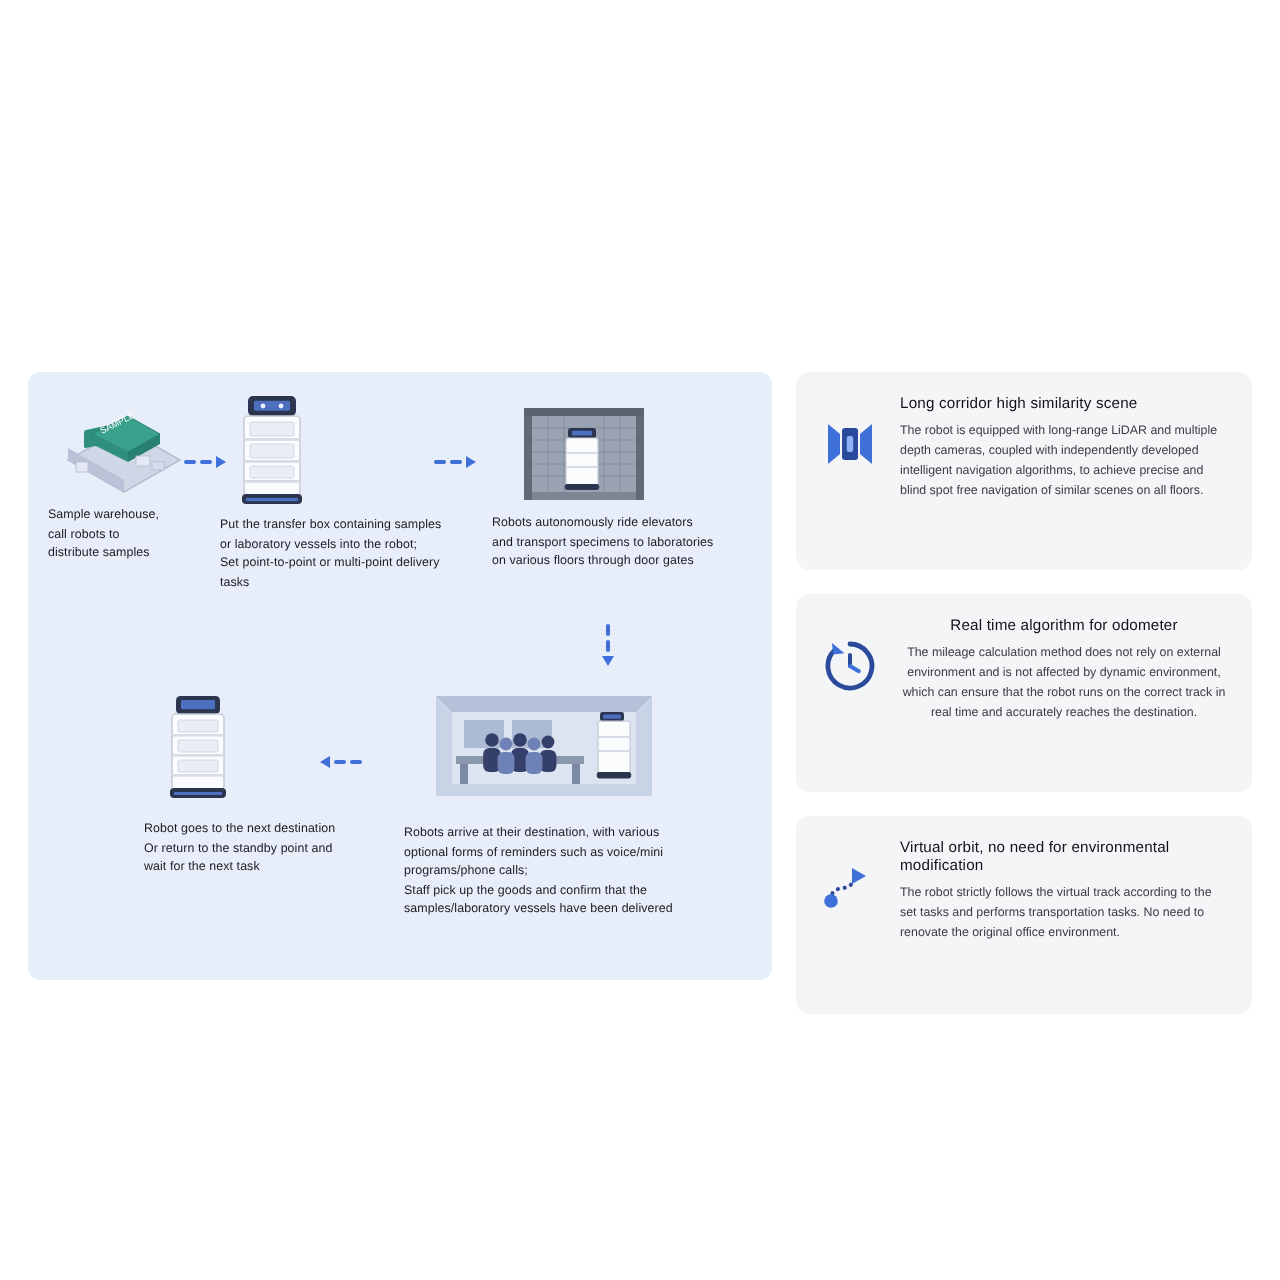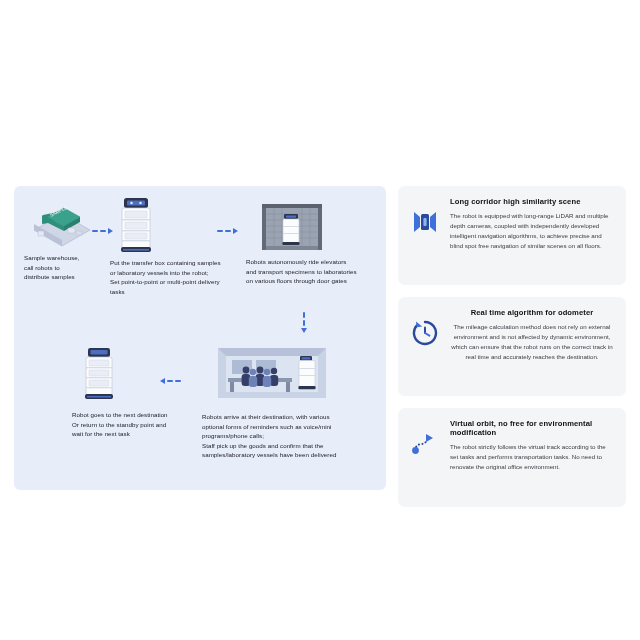--- a/index.html
+++ b/index.html
@@ -95,21 +95,21 @@
     flex: 0 0 34px;
     height: 34px;
     display: flex;
     align-items: center;
     justify-content: center;
     margin-top: 8px;
   }
   .card-body { flex: 1 1 auto; }
   .card-title {
     font-size: 7.6px;
-    font-weight: bold;
+    font-weight: normal;
     color: #111118;
     margin-bottom: 5px;
     letter-spacing: 0.1px;
   }
   .card-text {
     font-size: 6.2px;
     line-height: 1.62;
     color: #3b3b44;
   }
 
@@ -326,19 +326,19 @@
 
     <div class="card" style="height:76px;">
       <div class="card-icon">
         <svg width="28" height="24" viewBox="0 0 28 24">
           <path d="M4 18 C 6 8, 14 16, 16 7" fill="none" stroke="#2c4a9c" stroke-width="2" stroke-linecap="round" stroke-dasharray="0.1 3.4"></path>
           <circle cx="4.5" cy="18.5" r="3.4" fill="#3f6fd8"></circle>
           <path d="M15 2 L22 6 L15 10 Z" fill="#3f6fd8"></path>
         </svg>
       </div>
       <div class="card-body">
-        <div class="card-title">Virtual orbit, no free for environmental modification</div>
+        <div class="card-title">Virtual orbit, no need for environmental modification</div>
         <div class="card-text">The robot strictly follows the virtual track according to the set tasks and performs transportation tasks. No need to renovate the original office environment.</div>
       </div>
     </div>
 
   </div>
 </div>
 
 </body></html>

